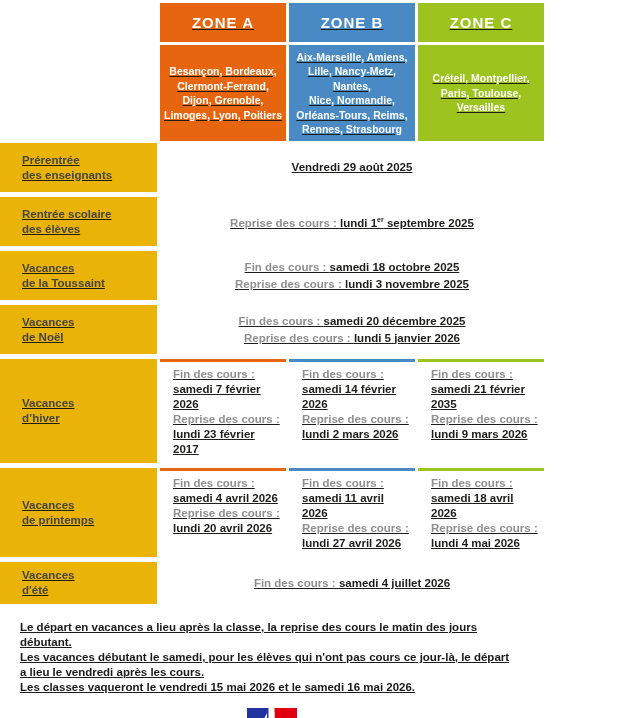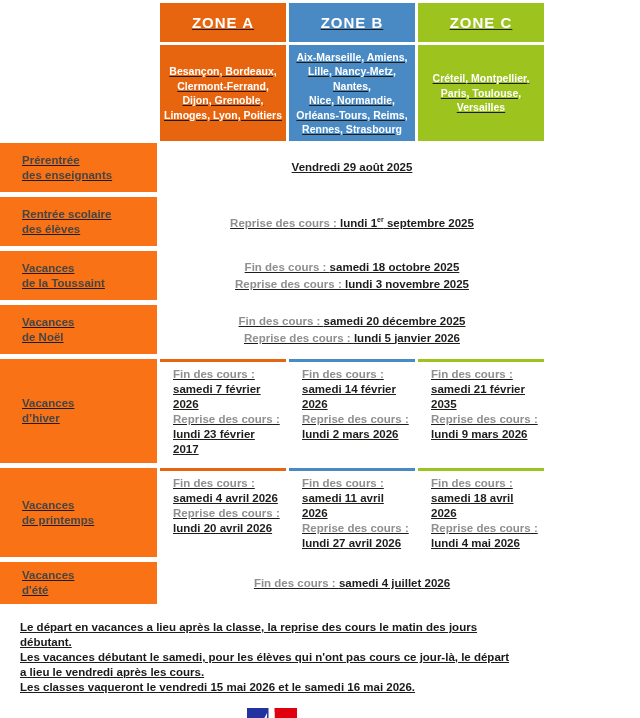--- a/index.html
+++ b/index.html
@@ -30,21 +30,21 @@
   }
   .bg-a { background: var(--zone_a); }
   .bg-b { background: var(--zone_b); }
   .bg-c { background: var(--zone_c); }
 
   
   .rows { margin-top: 2px; }
   .row { display: flex; align-items: stretch; }
   .row + .row { margin-top: 5px; }
   .row-label {
-    width: 157px; background: #f97316;
+    width: 157px; background: #eab308;
     display: flex; align-items: center;
     padding-left: 22px;
     color: #454545; font-weight: 700; font-size: 11.5px; line-height: 15px;
   }
   .row-label span { white-space: pre-line; }
   .row-content { flex: 1; margin-left: 3px; display: flex; flex-direction: row; }
   .bar-strip { display: flex; height: 3px; }
   .seg { flex: 1; display: block; }
   .seg-a { background: var(--zone_a); }
   .seg-b { background: var(--zone_b); }

